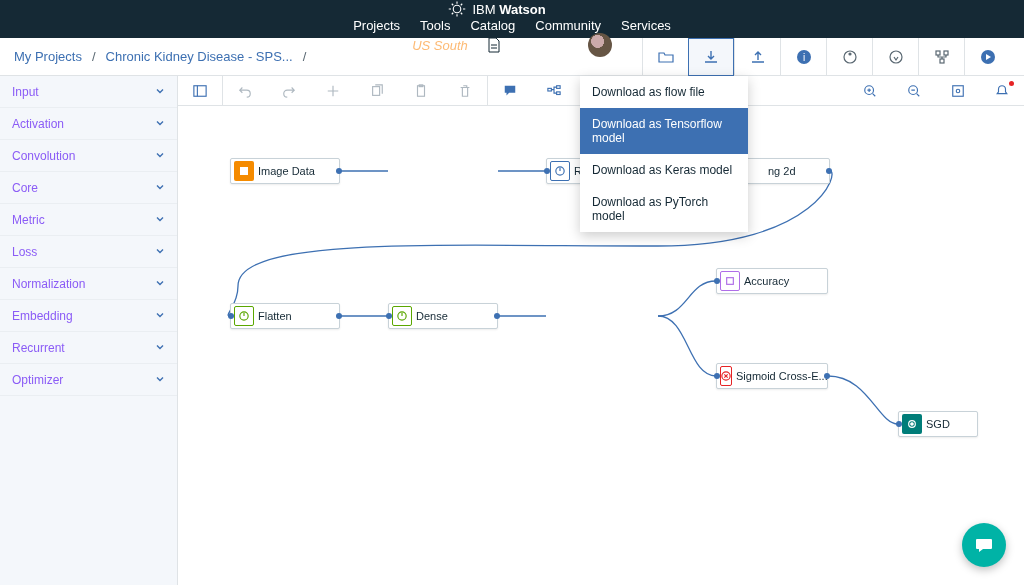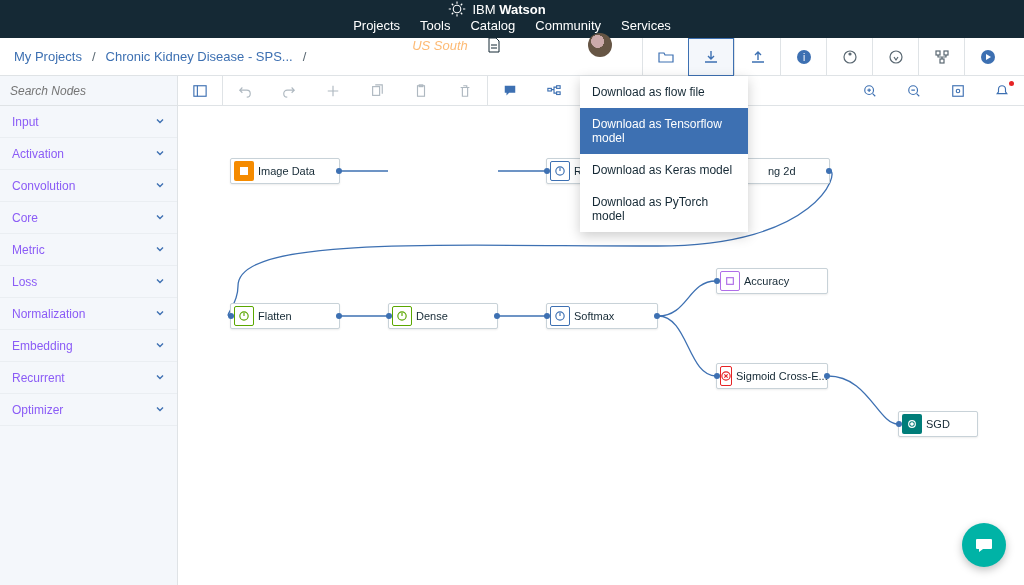--- a/index.html
+++ b/index.html
@@ -145,27 +145,20 @@
           <circle cx="8" cy="8" r="7"></circle>
           <path d="M6 5l5 3-5 3z" fill="#fff"></path>
         </svg>
       </div>
   </div>
 </div>
 
 <div class="main">
 
   <div class="sidebar">
-    <div class="search-row">
-      <input placeholder="Search Nodes" style="">
-      <svg width="14" height="14" viewBox="0 0 16 16" fill="none" stroke="#3d70b2" stroke-width="1.5">
-          <circle cx="7" cy="7" r="5"></circle>
-          <path d="M11 11l3 3"></path>
-        </svg>
-    </div>
     <div id="cats">
         <div class="cat">
           <span>Input</span>
           <span class="chev"><svg width="10" height="10" viewBox="0 0 10 10" fill="none" stroke="#3d70b2" stroke-width="1.4">
               <path d="M2 3.5L5 6.5 8 3.5"></path>
             </svg></span>
         </div>
         <div class="cat">
           <span>Activation</span>
           <span class="chev"><svg width="10" height="10" viewBox="0 0 10 10" fill="none" stroke="#3d70b2" stroke-width="1.4">
@@ -368,31 +361,20 @@
         <div class="nicon" style="background:#fff;border:1px solid #5aa700">
             <svg width="10" height="10" viewBox="0 0 12 12" fill="none" stroke="#5aa700" stroke-width="1.4">
               <circle cx="6" cy="6" r="5"></circle>
               <path d="M6 2v4"></path>
             </svg>
           </div>
         <span class="nlabel">Dense</span>
         <span class="port out"></span>
       </div>
 
-      <div class="node" style="left:368px; top:197px; width:112px">
-        <span class="port in"></span>
-        <div class="nicon" style="background:#fff;border:1px solid #3d70b2">
-            <svg width="10" height="10" viewBox="0 0 12 12" fill="none" stroke="#3d70b2" stroke-width="1.4">
-              <circle cx="6" cy="6" r="5"></circle>
-              <path d="M6 2v4"></path>
-            </svg>
-          </div>
-        <span class="nlabel">Softmax</span>
-        <span class="port out"></span>
-      </div>
 
       <div class="node" style="left:538px; top:162px; width:112px">
         <span class="port in"></span>
         <div class="nicon" style="background:#fff;border:1px solid #af6ee8">
             <svg width="10" height="10" viewBox="0 0 12 12" fill="none" stroke="#af6ee8" stroke-width="1.4">
               <rect x="2" y="2" width="8" height="8"></rect>
             </svg>
           </div>
         <span class="nlabel">Accuracy</span>
       </div>

